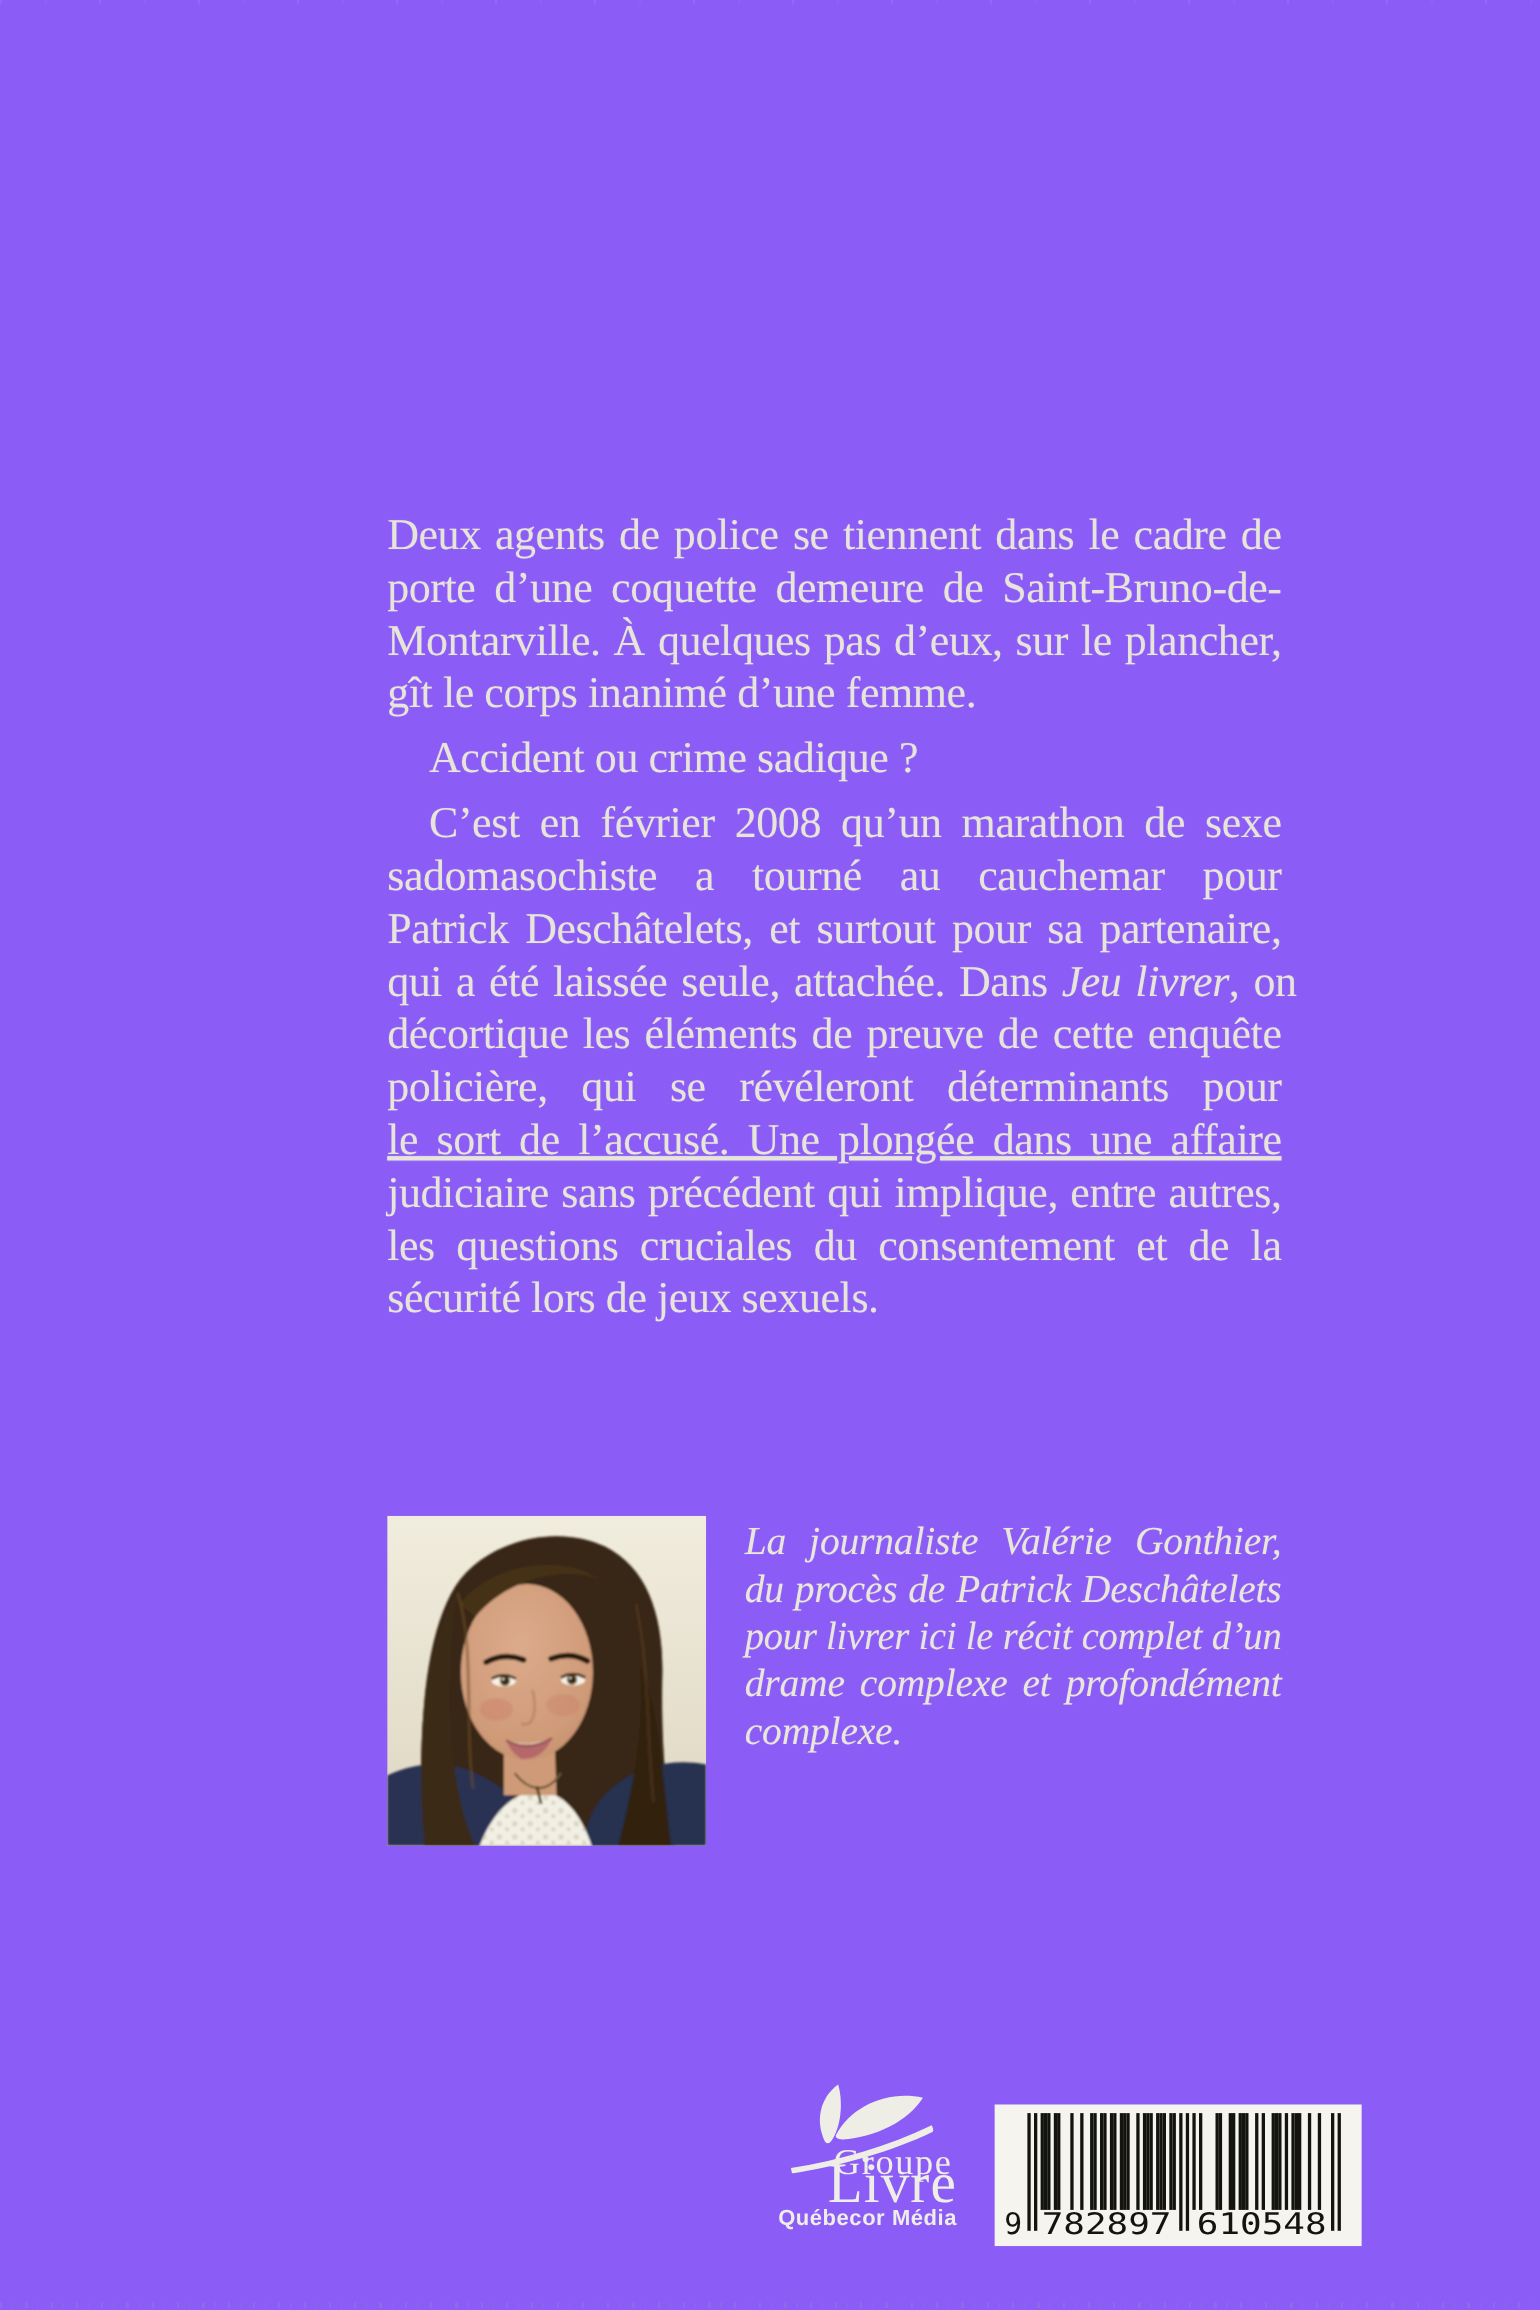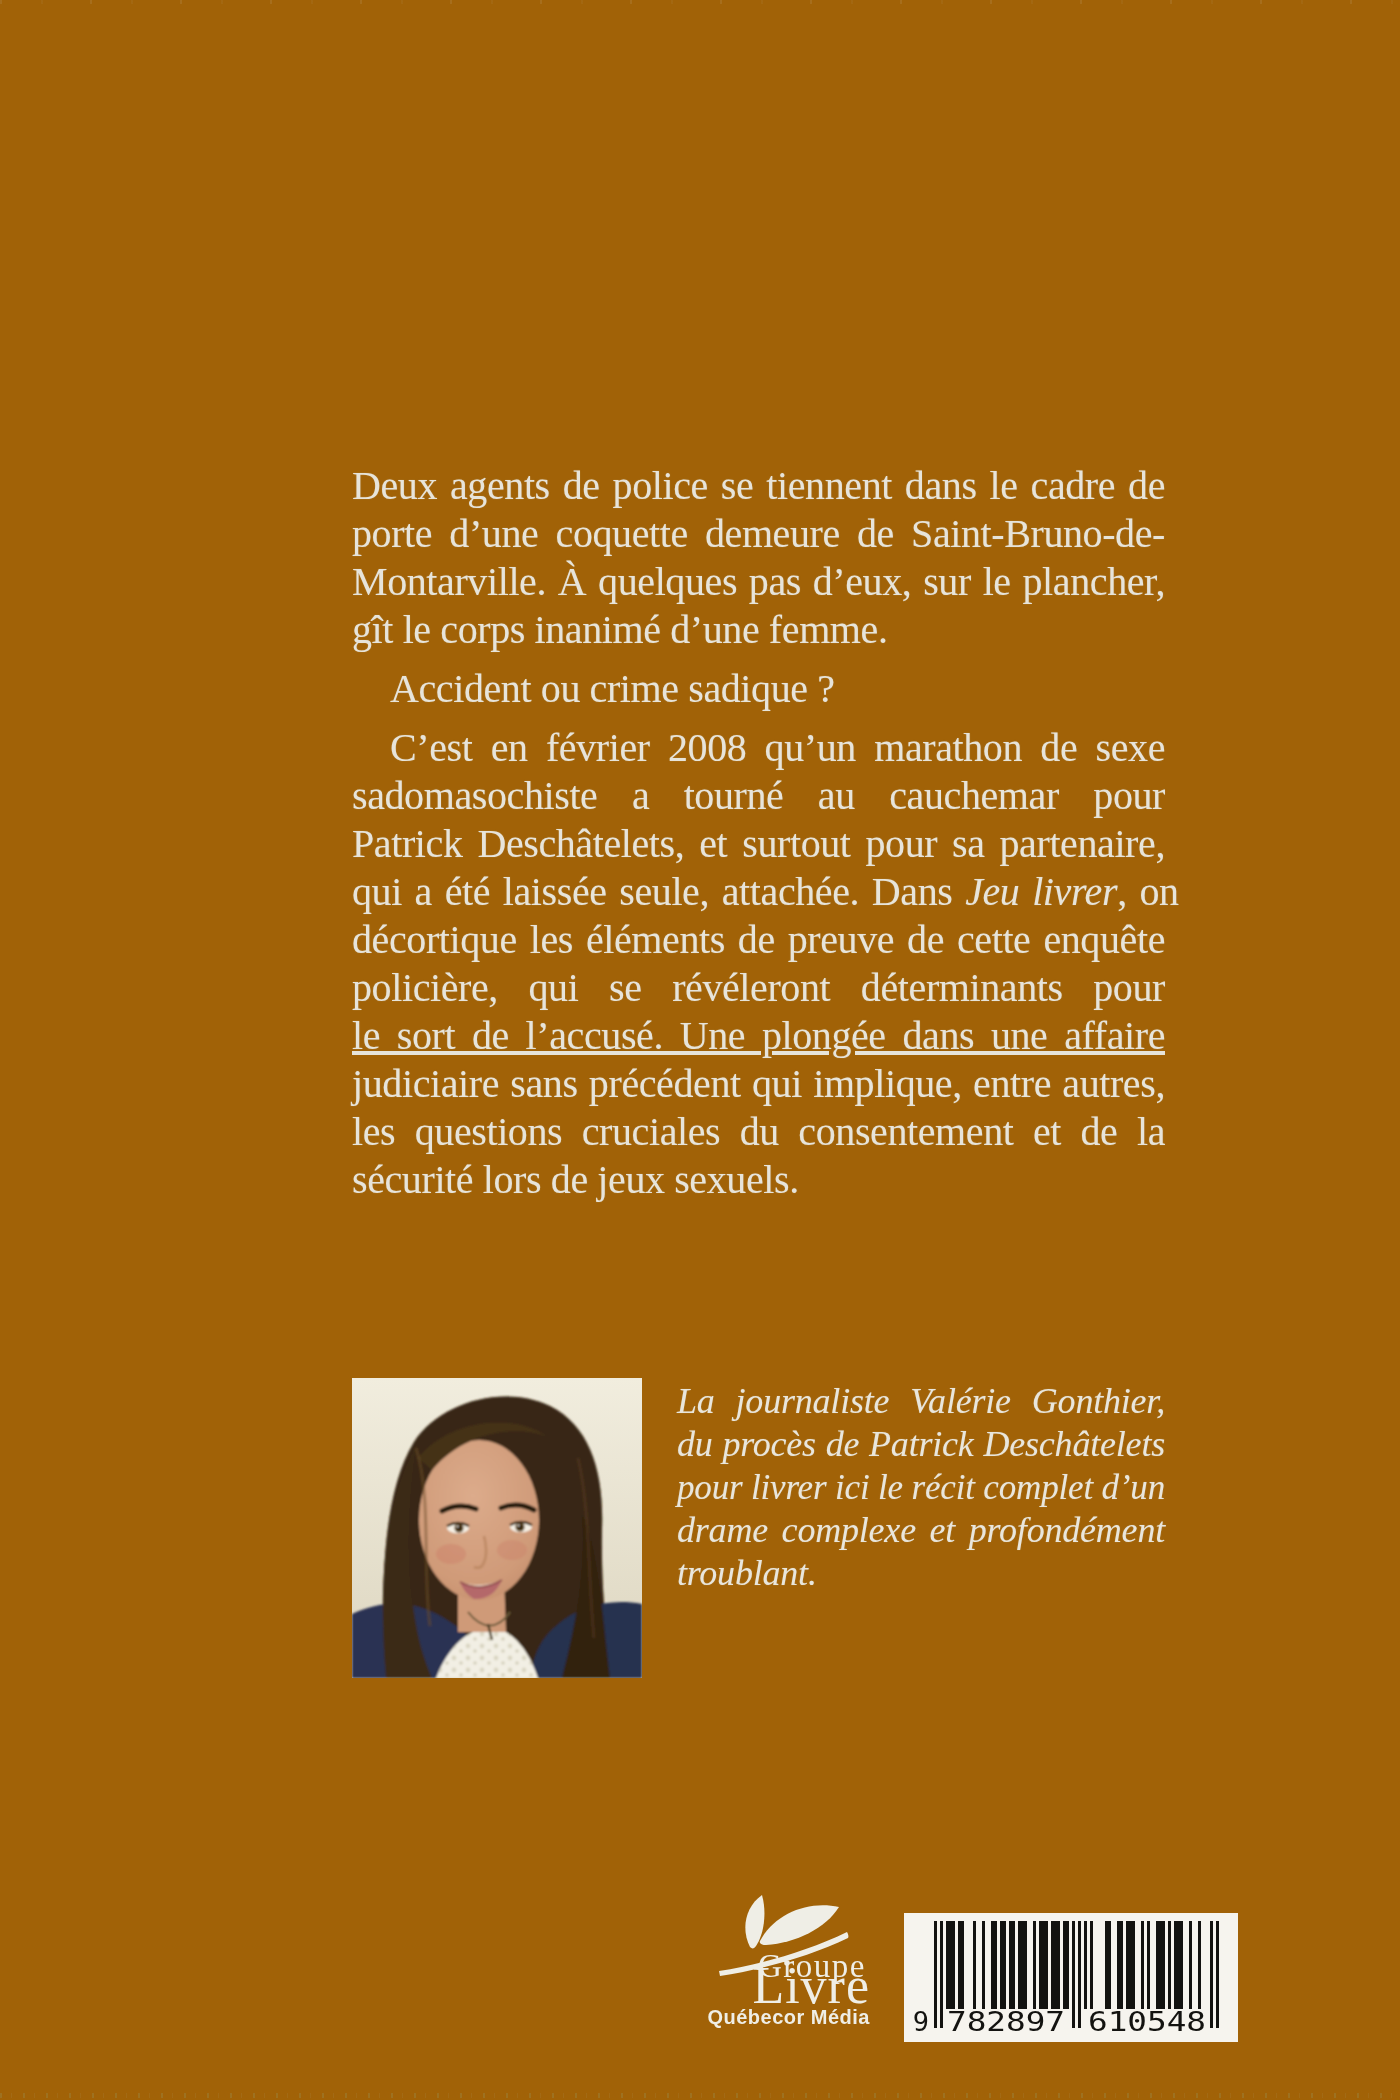--- a/index.html
+++ b/index.html
@@ -38,21 +38,21 @@
   .noise-top{position:absolute;left:0;top:0;width:100%;height:4px;
     background:repeating-linear-gradient(90deg,rgba(210,210,200,.22) 0 2px,transparent 2px 41px,rgba(190,190,180,.12) 41px 43px,transparent 43px 90px);
     opacity:.5;}
   .noise-bottom{position:absolute;left:0;top:2093px;width:100%;height:5px;
     background:repeating-linear-gradient(90deg,rgba(140,190,160,.30) 0 2px,transparent 2px 11px,rgba(180,200,185,.14) 11px 12px,transparent 12px 23px);
     opacity:.55;}
 </style>
 </head>
 <body>
 
-<div id="cover" style="background: #a16207;">
+<div id="cover" style="background: #8b5cf6;">
 
   <div id="synopsis" style="color: rgb(231, 228, 218);">
       <div>
         <div class="line" style="height: 48px; line-height: 48px;"><span class="ln" style="word-spacing: 3.3316px;"><span>Deux agents de police se tiennent dans le cadre de</span></span></div>
         <div class="line" style="height: 48px; line-height: 48px;"><span class="ln" style="word-spacing: 7.53125px;"><span>porte d’une coquette demeure de Saint-Bruno-de-</span></span></div>
         <div class="line" style="height: 48px; line-height: 48px;"><span class="ln" style="word-spacing: 2.17634px;"><span>Montarville. À quelques pas d’eux, sur le plancher,</span></span></div>
         <div class="line" style="height: 48px; line-height: 48px;"><span class="ln"><span>gît le corps inanimé d’une femme.</span></span></div>
       </div>
       <div style="margin-top: 11px;">
         <div class="line" style="height: 48px; line-height: 48px; padding-left: 38px;"><span class="ln"><span>Accident ou crime sadique ?</span></span></div>
@@ -139,21 +139,21 @@
       <path d="M226,80 C238,130 236,200 242,260" fill="none" stroke="#5d4122" stroke-width="3" opacity="0.45"></path>
     </g>
   </svg>
 
   <div id="bio">
       <div>
         <div class="line" style="height: 43px; line-height: 43px;"><span class="ln" style="word-spacing: 12.1302px;"><span>La journaliste Valérie Gonthier,</span></span></div>
         <div class="line" style="height: 43px; line-height: 43px;"><span class="ln" style="word-spacing: 1.01953px;"><span>du procès de Patrick Deschâtelets</span></span></div>
         <div class="line" style="height: 43px; line-height: 43px;"><span class="ln" style="transform: scaleX(0.973779);"><span>pour livrer ici le récit complet d’un</span></span></div>
         <div class="line" style="height: 43px; line-height: 43px;"><span class="ln" style="word-spacing: 4.82812px;"><span>drame complexe et profondément</span></span></div>
-        <div class="line" style="height: 43px; line-height: 43px;"><span class="ln"><span>troublant.</span></span></div>
+        <div class="line" style="height: 43px; line-height: 43px;"><span class="ln"><span>complexe.</span></span></div>
       </div>
     </div>
 
   <div id="publisher">
     <svg viewBox="0 0 142 84" aria-hidden="true">
       <path d="M34,55 C25,37 29,15 46,3 C51,21 48,42 40,54 C38,57 36,57 34,55 Z" fill="#efeee6"></path>
       <path d="M44,49 C58,22 92,8 123,15 C110,36 80,51 50,53 C45,53 43,51 44,49 Z" fill="#efeee6"></path>
       <path d="M3,79 C46,72 92,59 131,40 C132,42 133,44 132,46 C95,64 48,77 4,84 Z" fill="#efeee6"></path>
       <circle cx="71" cy="71" r="2.8" fill="#efeee6"></circle>
     </svg>

